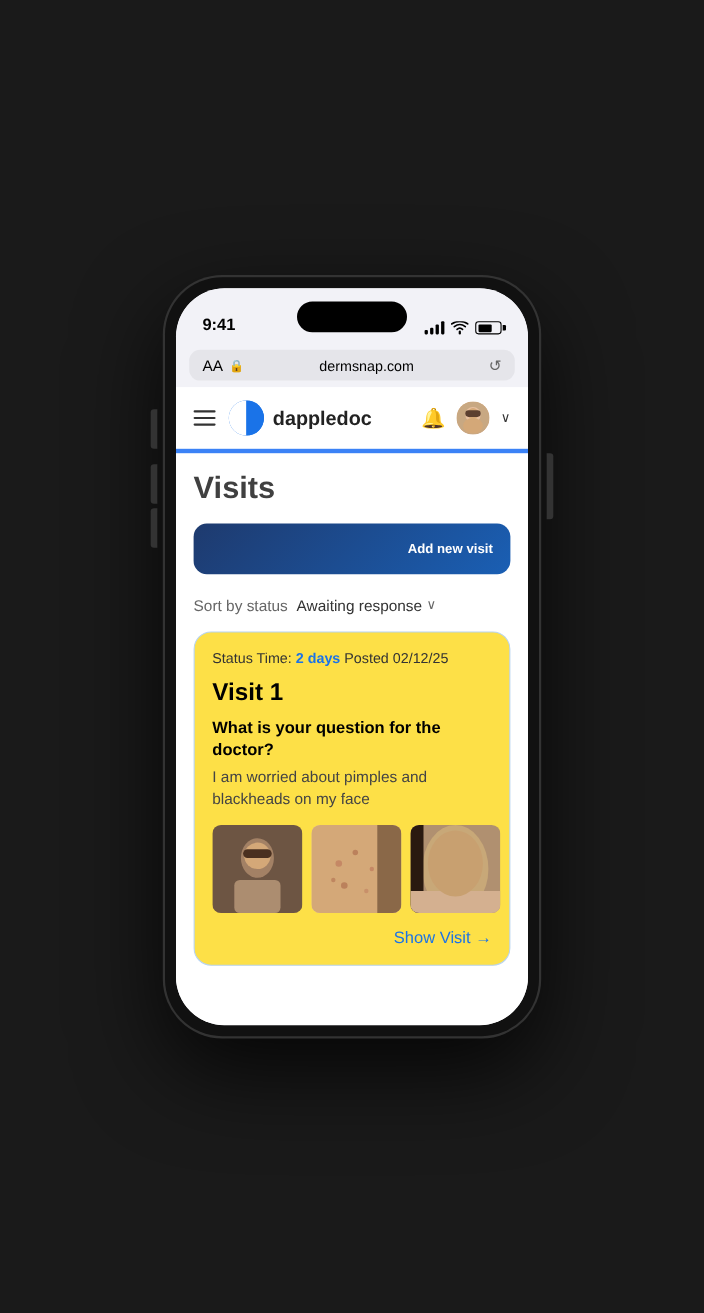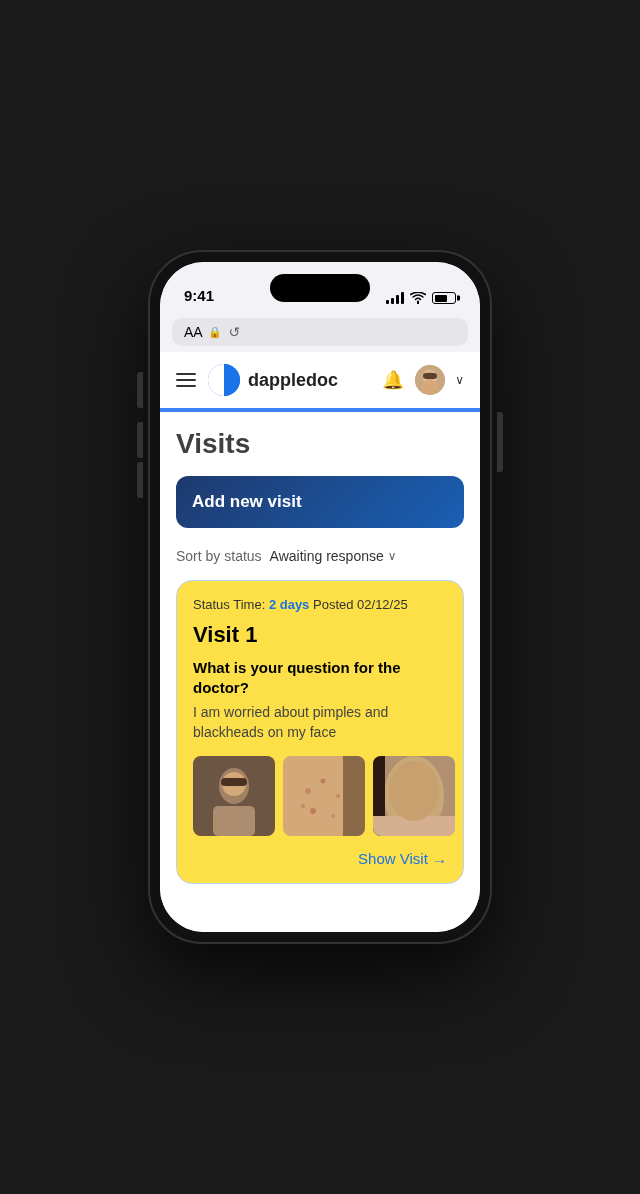--- a/index.html
+++ b/index.html
@@ -303,25 +303,25 @@
       margin-bottom: 16px;
     }
 
     .add-visit-btn {
       width: 100%;
       background: linear-gradient(135deg, #1e3a6e 0%, #1a5fb4 100%);
       color: #fff;
       border: none;
       border-radius: 12px;
       padding: 16px;
-      font-size: 17px;
+      font-size: 12px;
       font-weight: 600;
       cursor: pointer;
       margin-bottom: 20px;
-      text-align: left;
+      text-align: right;
     }
 
     .sort-bar {
       display: flex;
       align-items: center;
       gap: 8px;
       margin-bottom: 16px;
     }
 
     .sort-label {
@@ -457,20 +457,21 @@
         <div class="battery-icon">
           <div class="battery-fill"></div>
         </div>
       </div>
     </div>
 
     <div class="browser-bar">
       <div class="url-bar">
         <span class="url-text-aa">AA</span>
         <span class="url-lock">🔒</span>
+        <span class="url-domain">dermsnap.com</span>
         <span class="url-refresh">↺</span>
       </div>
     </div>
 
     <div class="content-area">
 
       <div class="nav-bar">
         <div class="hamburger-icon">
           <div class="hamburger-line"></div>
           <div class="hamburger-line"></div>

